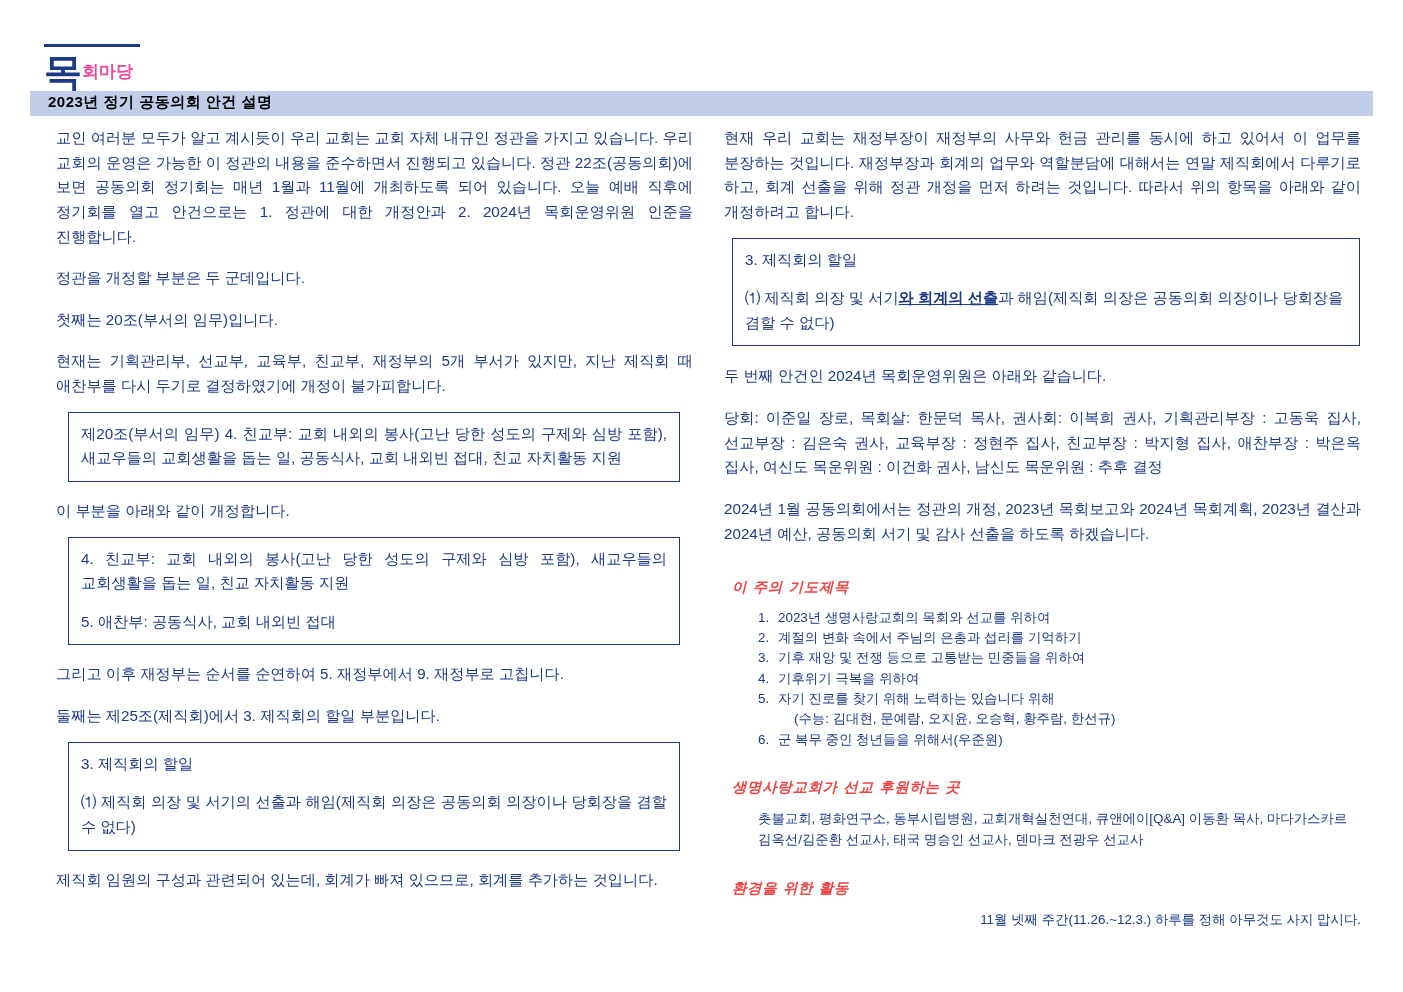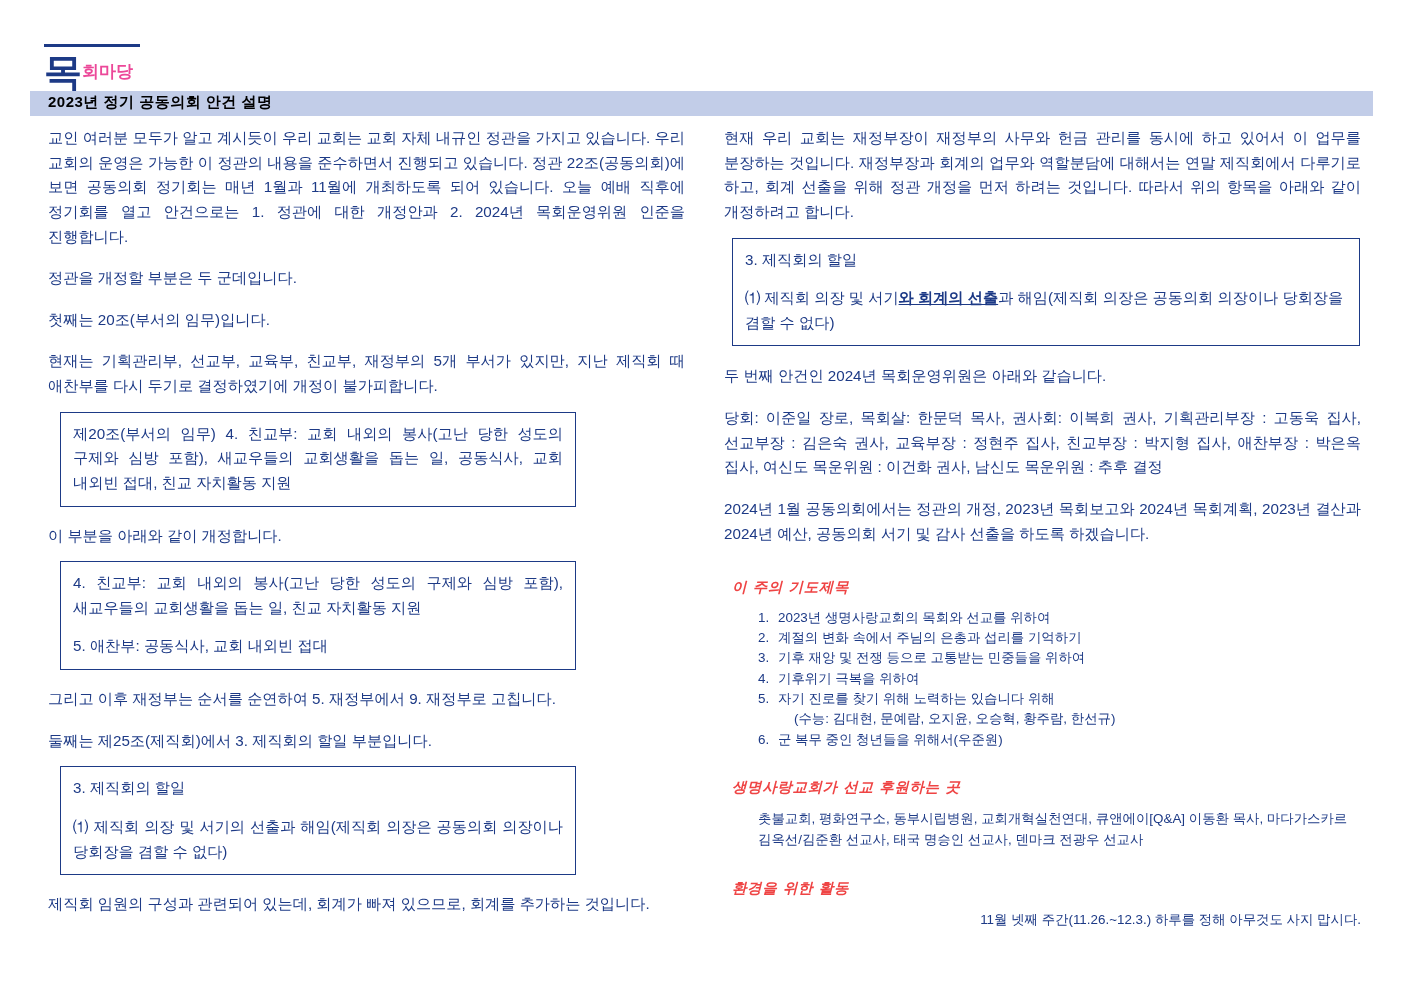--- a/index.html
+++ b/index.html
@@ -77,37 +77,37 @@
 
   
   .col {
     position: absolute;
     top: 126px;
     width: 637px;
     font-size: 15.2px;
     line-height: 1.62;
     color: #1d3a86;
   }
-  .col-left { left: 48px; }
+  .col-left { left: 56px; }
   .col-right { left: 724px; }
 
   p.para {
     margin: 0 0 17px 0;
     text-align: justify;
     text-justify: inter-character;
     word-break: keep-all;
   }
   p.para.tight { margin-bottom: 13px; }
 
   
   .box {
     border: 1px solid #1d3a86;
     padding: 9px 12px 10px 12px;
     margin: 6px 0 17px 12px;
-    width: 516px;
+    width: 612px;
     box-sizing: border-box;
   }
   .box p {
     margin: 0;
     text-align: justify;
     word-break: keep-all;
     line-height: 1.62;
   }
   .box p + p { margin-top: 14px; }
 

